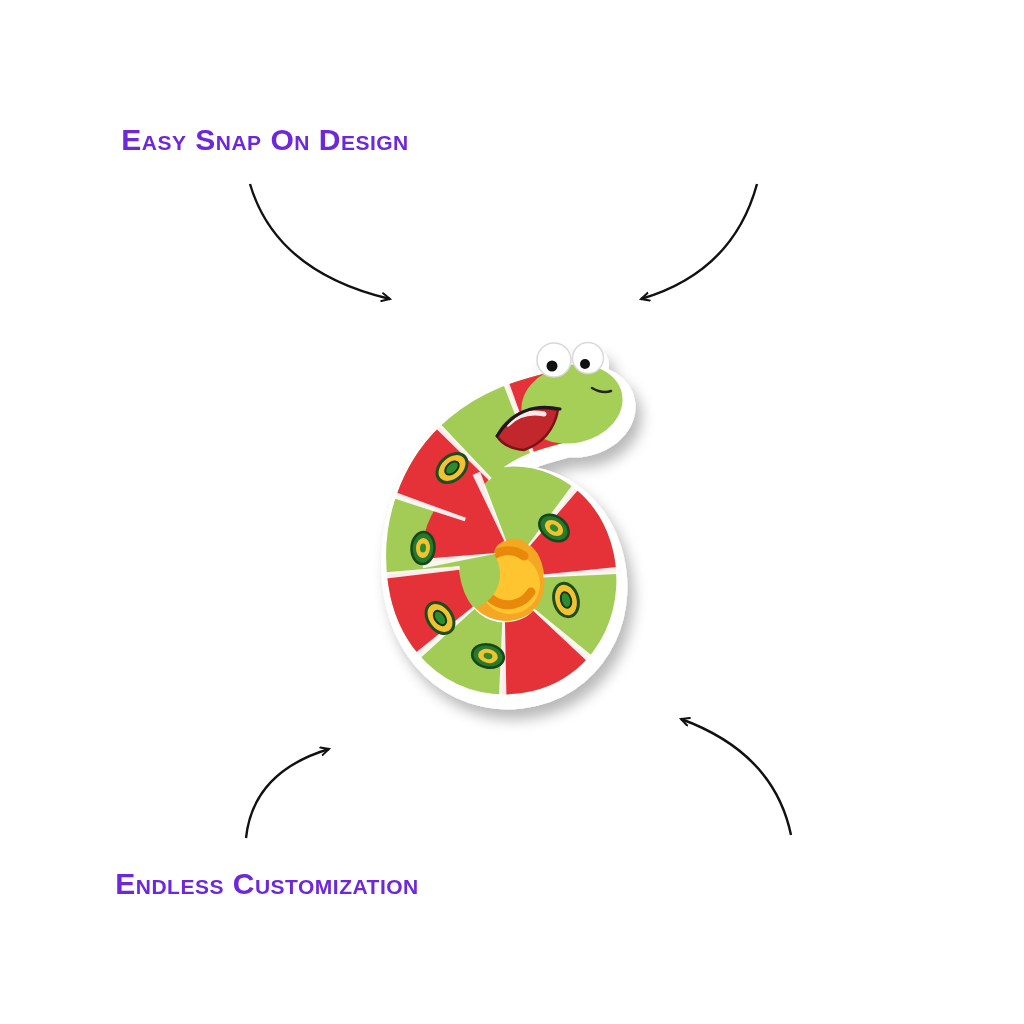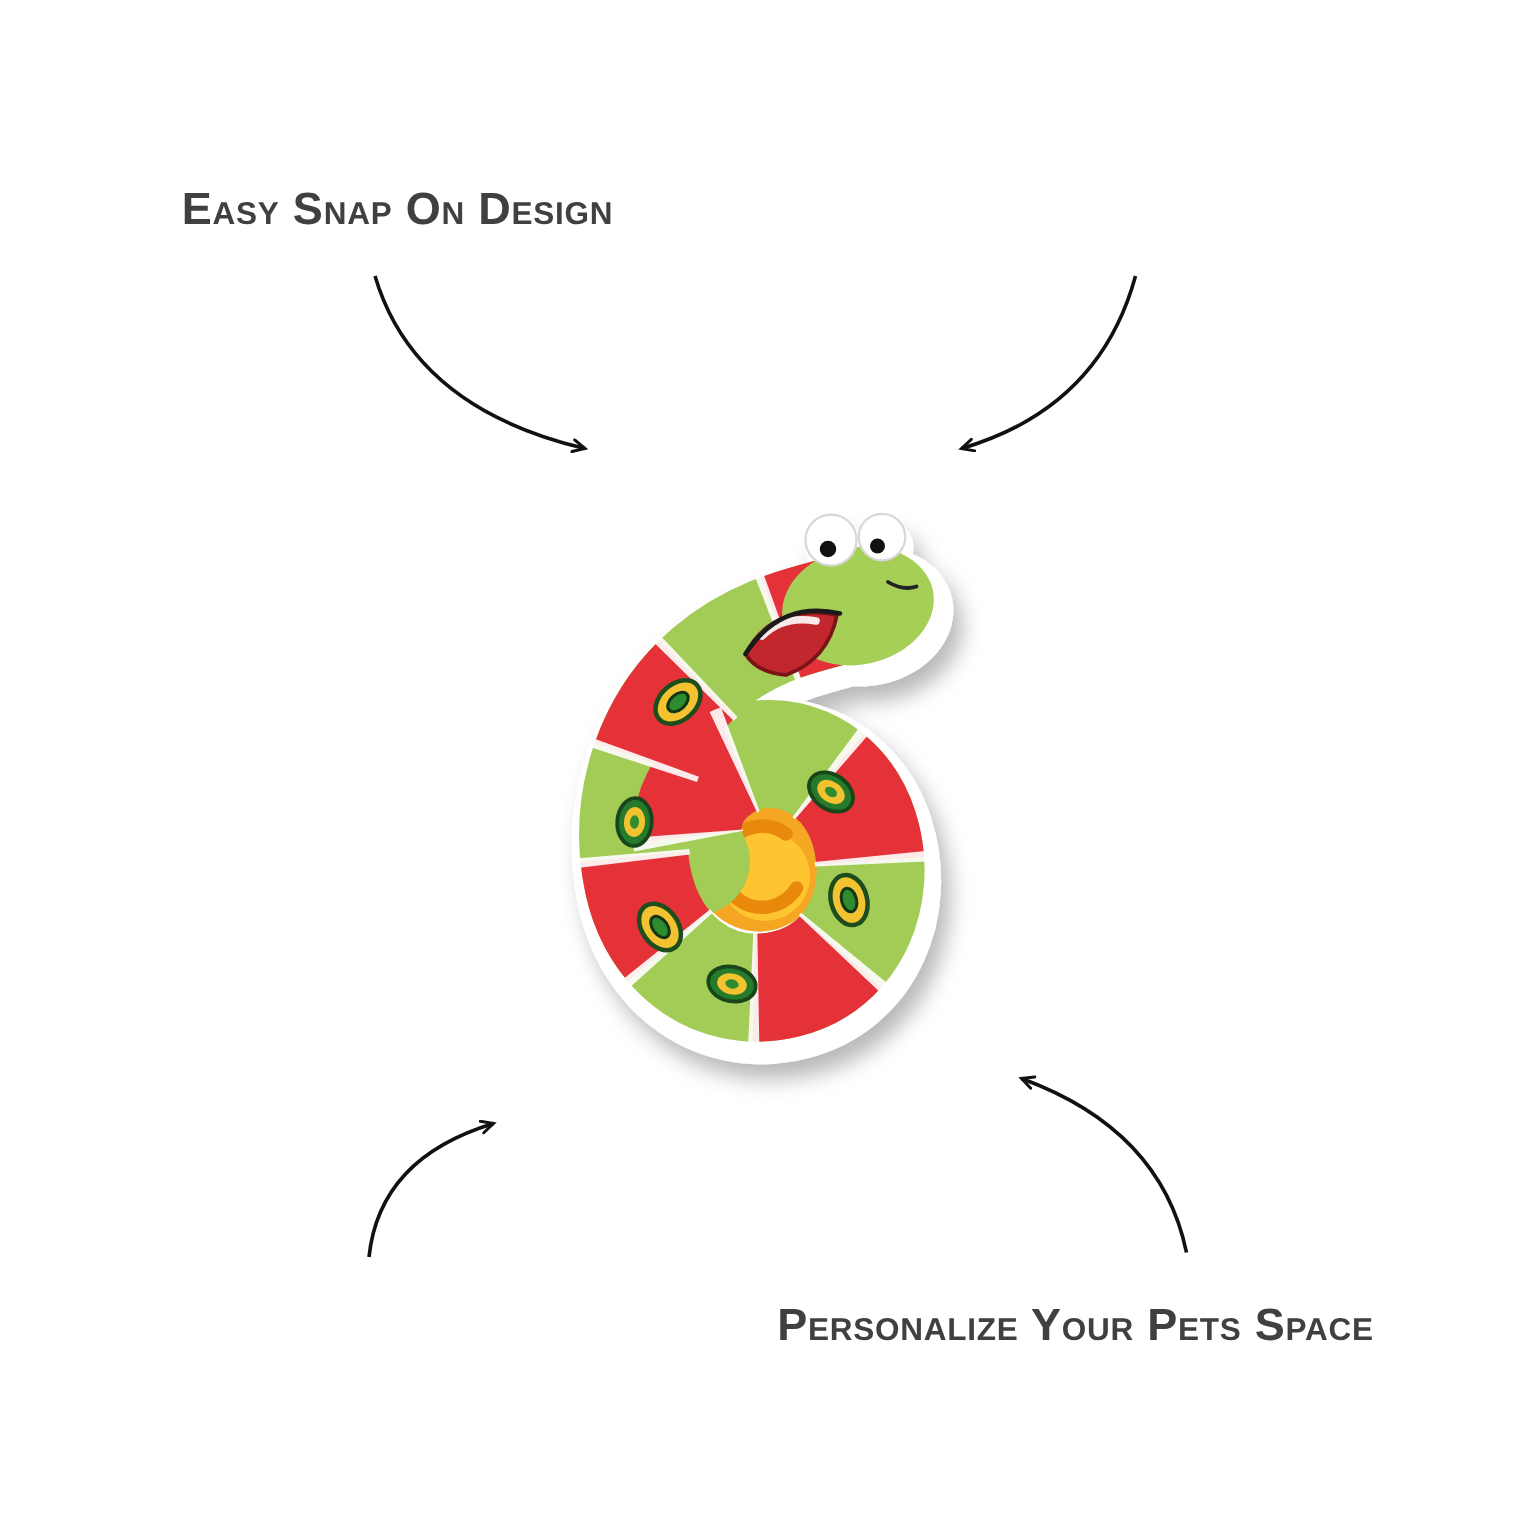--- a/index.html
+++ b/index.html
@@ -11,21 +11,21 @@
     font-family:"Liberation Sans",sans-serif;
   }
   .layer{position:absolute;inset:0;width:1024px;height:1024px;}
   .feature-label{
     position:absolute;
     transform:translate(-50%,-50%);
     font-weight:700;
     font-variant:small-caps;
     font-size:30px;
     letter-spacing:.5px;
-    color:#404040;
+    color:#6d28d9;
     white-space:nowrap;
   }
   .fl-tl{left:265px;top:140px;}
   .fl-tr{left:780px;top:140px;}
   .fl-bl{left:267px;top:884px;}
   .fl-br{left:717px;top:884px;}
 </style>
 </head>
 <body>
 
@@ -111,15 +111,15 @@
       <g>
         <circle cx="554" cy="360" r="17" fill="#ffffff" stroke="#d8d8d8" stroke-width="1.5"></circle>
         <circle cx="588" cy="358" r="15.5" fill="#ffffff" stroke="#d8d8d8" stroke-width="1.5"></circle>
         <circle cx="552" cy="366" r="5.5" fill="#111111"></circle>
         <circle cx="585" cy="364" r="5" fill="#111111"></circle>
       </g>
     </g>
   </svg>
 
   <div class="feature-label fl-tl">Easy Snap On Design</div>
-  <div class="feature-label fl-br">Personalize Your Pets Space</div>
+  <div class="feature-label fl-bl">Endless Customization</div>
 
 </div>
 
 </body></html>

